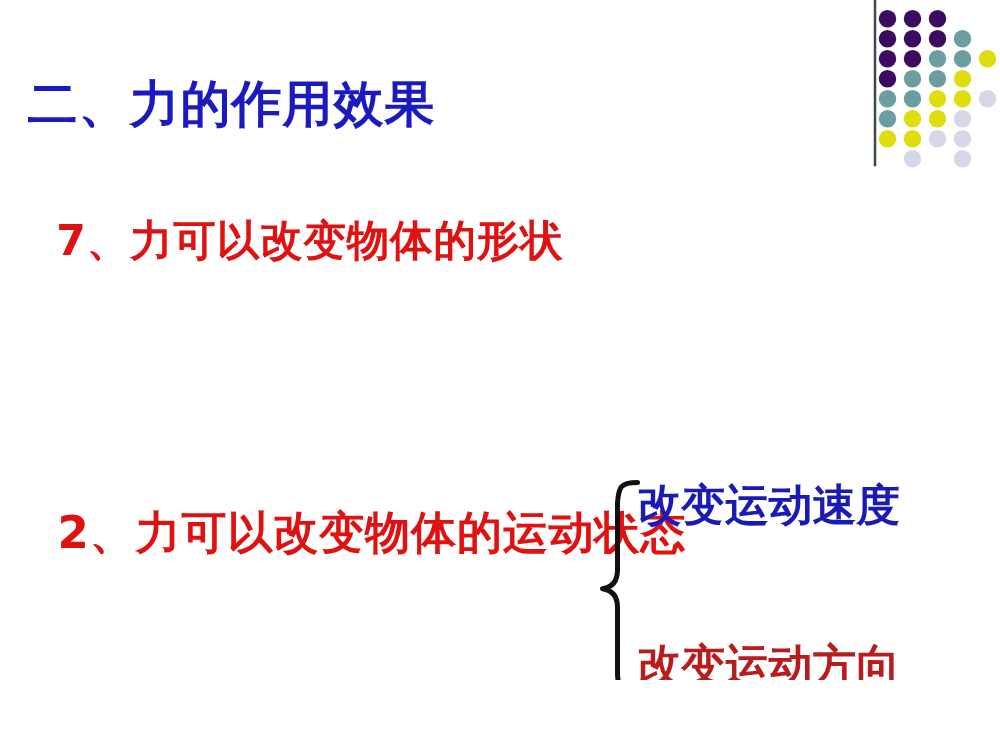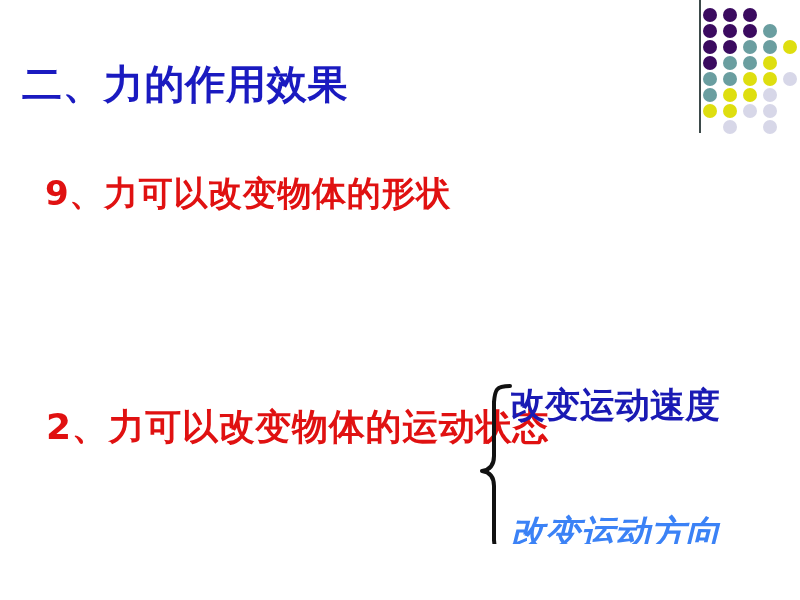--- a/index.html
+++ b/index.html
@@ -142,27 +142,27 @@
         <span class="dot" style="left: 20px; top: 96px; width: 14px; height: 14px; background: rgb(222, 222, 15);"></span>
         <span class="dot" style="left: 40px; top: 96px; width: 14px; height: 14px; background: rgb(215, 215, 232);"></span>
         <span class="dot" style="left: 60px; top: 96px; width: 14px; height: 14px; background: rgb(215, 215, 232);"></span>
         <span class="dot" style="left: 20px; top: 112px; width: 14px; height: 14px; background: rgb(215, 215, 232);"></span>
         <span class="dot" style="left: 60px; top: 112px; width: 14px; height: 14px; background: rgb(215, 215, 232);"></span>
       </div>
   </div>
 
   <div id="title" class="cn" style="color: rgb(26, 26, 192);">二、力的作用效果</div>
 
-  <div id="point-1" class="cn" style="color: rgb(224, 17, 17);">9、力可以改变物体的形状</div>
+  <div id="point-1" class="cn" style="color: rgb(224, 17, 17);">7、力可以改变物体的形状</div>
 
   <div id="point-2" class="cn" style="color: rgb(224, 17, 17);">2、力可以改变物体的运动状态</div>
 
   <div id="brace">
     <svg width="40" height="178" viewBox="0 0 40 178" aria-hidden="true">
       <path d="M32 4 C 18 4, 17 8, 16 20 L 16 74 C 16 84, 11 88, 4 89
                C 11 90, 16 94, 16 104 L 16 158 C 17 170, 18 174, 32 174" fill="none" stroke="#111111" stroke-width="4" stroke-linecap="round" stroke-linejoin="round"></path>
     </svg>
   </div>
 
   <div id="branch-0" class="branch" style="color: rgb(26, 26, 180);">改变运动速度</div>
-  <div id="branch-1" class="branch" style="color: #3b82f6; font-style: italic;">改变运动方向</div>
+  <div id="branch-1" class="branch" style="color: #b91c1c;">改变运动方向</div>
 
 </div>
 
 </body></html>

